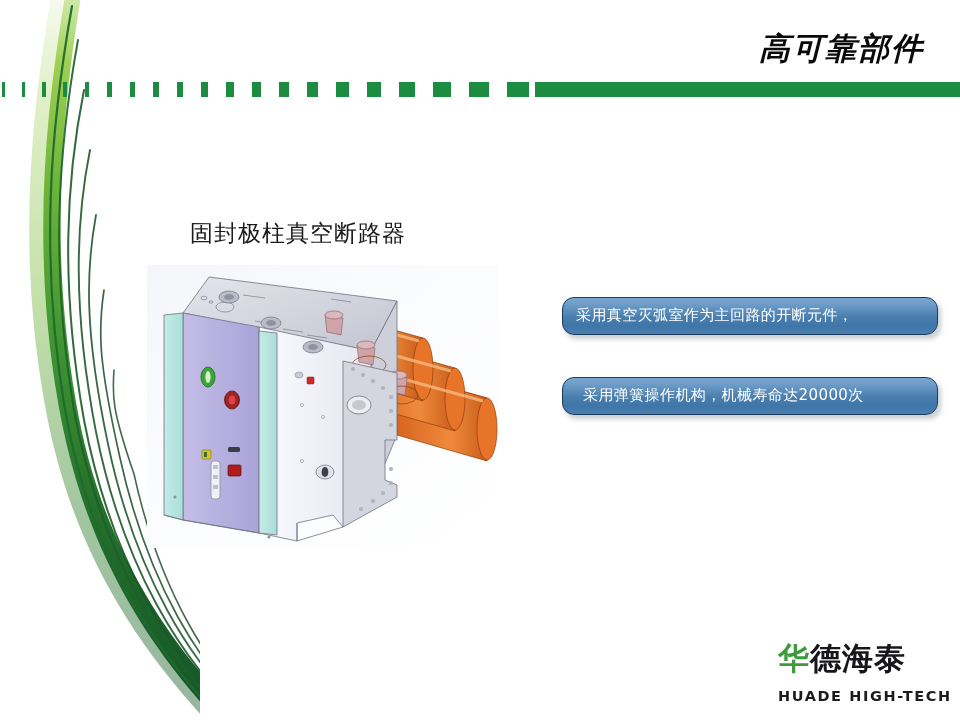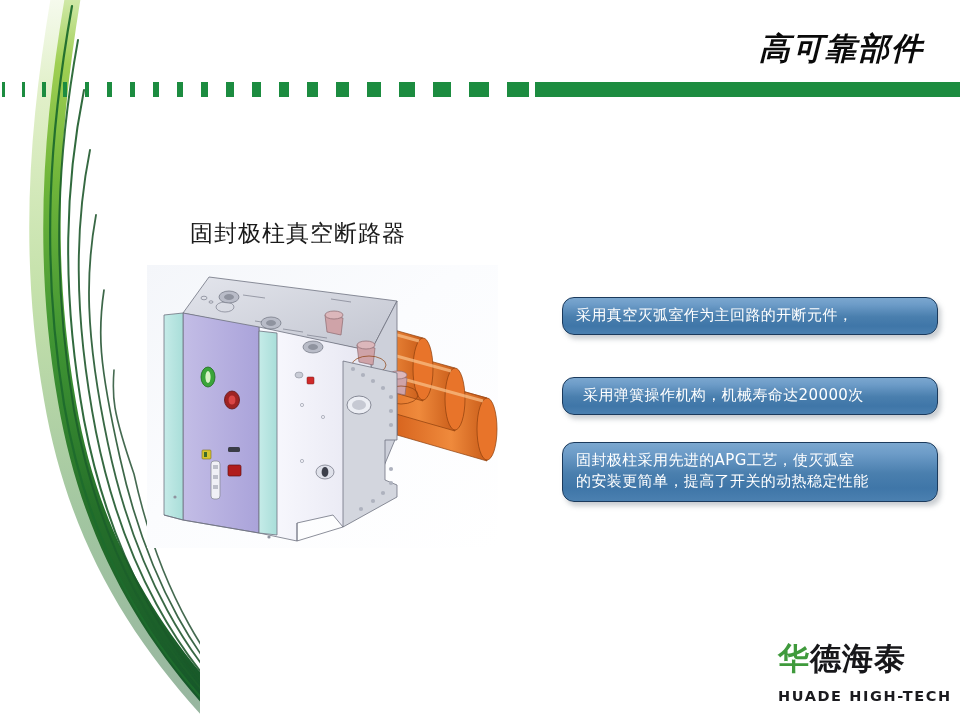--- a/index.html
+++ b/index.html
@@ -349,23 +349,19 @@
   </div>
 
   <div class="callout" id="callout-1">
     <span class="callout-line">采用真空灭弧室作为主回路的开断元件，</span>
   </div>
 
   <div class="callout" id="callout-2">
     <span class="callout-line">采用弹簧操作机构，机械寿命达20000次</span>
   </div>
 
-  <div class="callout" id="callout-3">
-    <span class="callout-line">固封极柱采用先进的APG工艺，使灭弧室</span>
-    <span class="callout-line">的安装更简单，提高了开关的动热稳定性能</span>
-  </div>
 
   <div class="logo-block">
     <span class="logo-cn"><span class="leaf">华</span><span>德海泰</span></span>
     <span class="logo-en">HUADE HIGH-TECH</span>
   </div>
 
 </div>
 
 </body></html>

